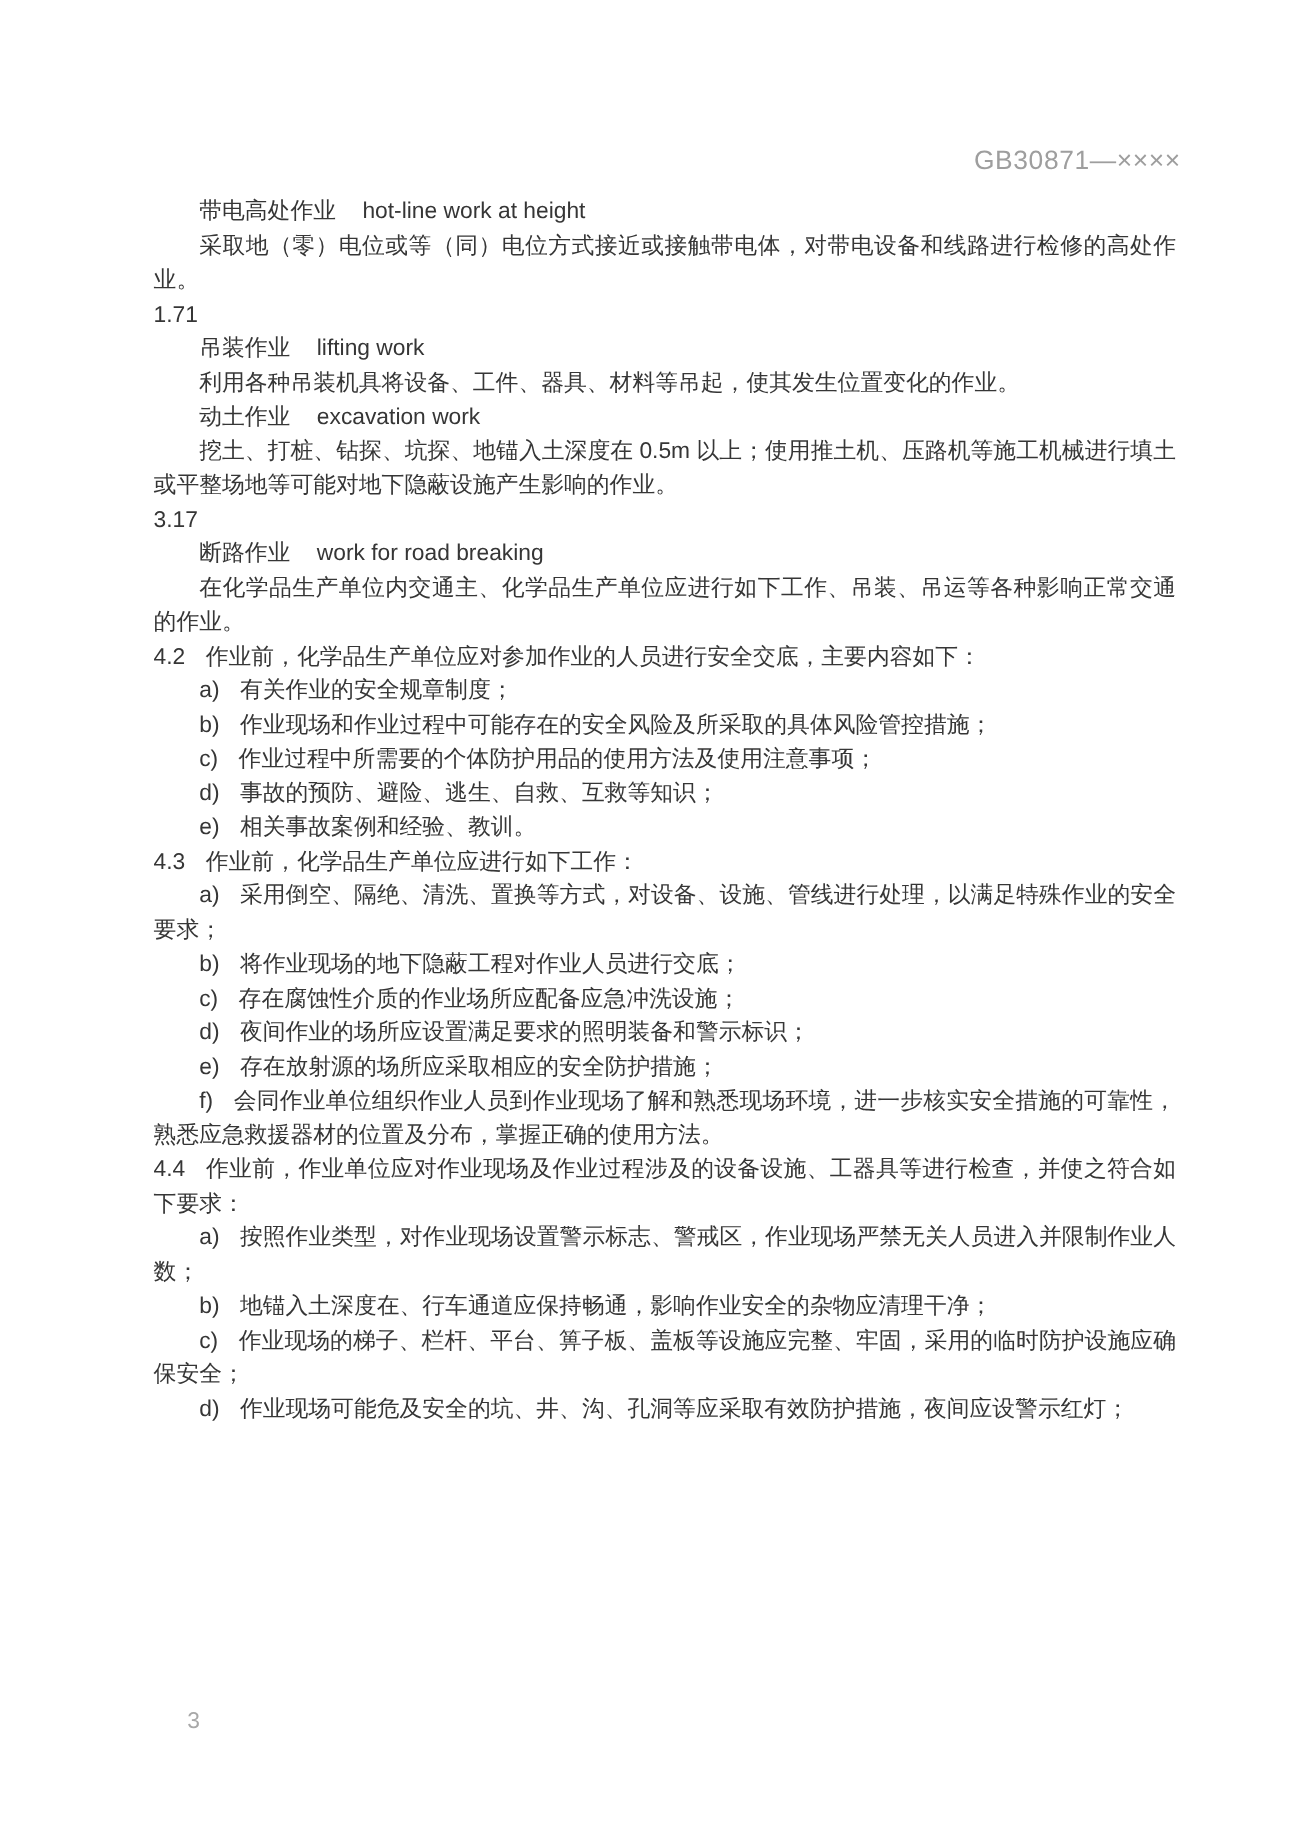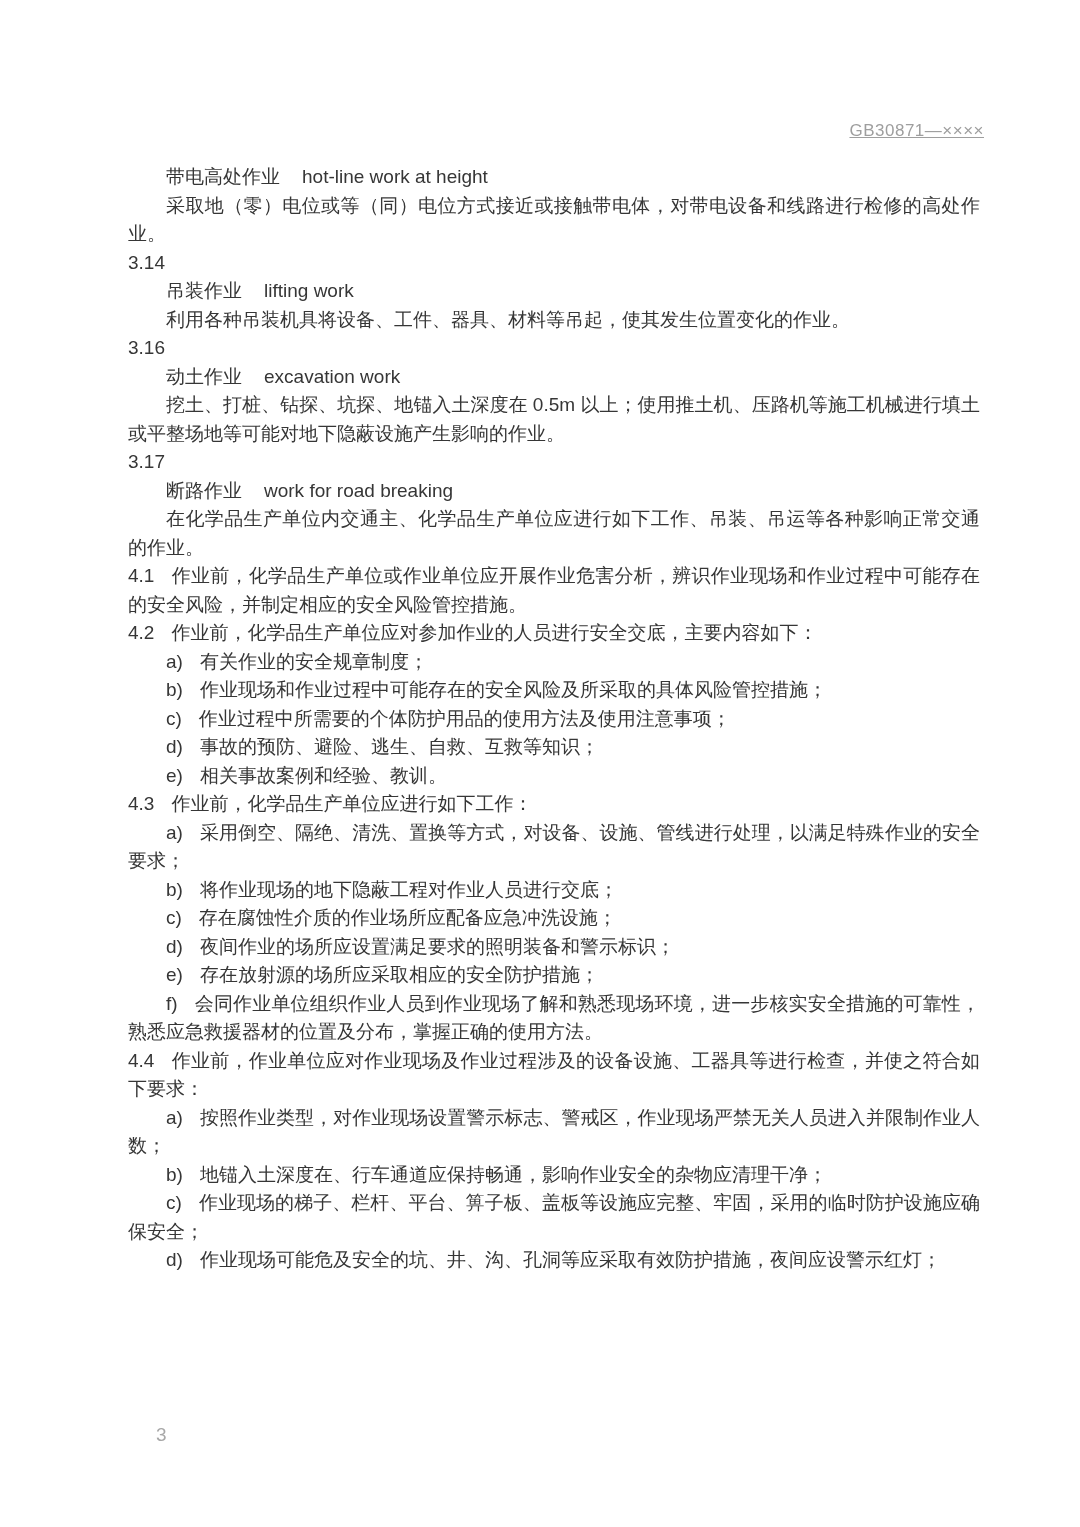--- a/index.html
+++ b/index.html
@@ -10,24 +10,23 @@
     height: 1527px;
     background: #ffffff;
     font-family: "Liberation Sans", "DejaVu Sans", sans-serif;
     color: #363636;
     overflow: hidden;
   }
   .doc-header {
     position: absolute;
     top: 121px;
     right: 96px;
-    font-size: 17px;
+    font-size: 22px;
     letter-spacing: 0.5px;
     color: #9e9e9e;
-    text-decoration: underline;
   }
   .content {
     position: absolute;
     left: 128px;
     top: 163px;
     width: 852px;
   }
   .content p {
     margin: 0;
     font-size: 19px;
@@ -65,42 +64,38 @@
   <div class="doc-header">GB30871—××××</div>
 
   <div class="content">
 
     <div>
       <p class="indent term-line"><span>带电高处作业</span><span class="term-en">hot-line work at height</span></p>
       <p class="indent">采取地（零）电位或等（同）电位方式接近或接触带电体，对带电设备和线路进行检修的高处作业。</p>
     </div>
 
     <div>
-      <p class="clause-number-line">3.14</p>
+      <p class="clause-number-line">1.71</p>
       <p class="indent term-line"><span>吊装作业</span><span class="term-en">lifting work</span></p>
       <p class="indent">利用各种吊装机具将设备、工件、器具、材料等吊起，使其发生位置变化的作业。</p>
     </div>
 
 
     <div>
-      <p class="clause-number-line">3.16</p>
       <p class="indent term-line"><span>动土作业</span><span class="term-en">excavation work</span></p>
       <p class="indent">挖土、打桩、钻探、坑探、地锚入土深度在 0.5m 以上；使用推土机、压路机等施工机械进行填土或平整场地等可能对地下隐蔽设施产生影响的作业。</p>
     </div>
 
     <div>
       <p class="clause-number-line">3.17</p>
       <p class="indent term-line"><span>断路作业</span><span class="term-en">work for road breaking</span></p>
       <p class="indent">在化学品生产单位内交通主、化学品生产单位应进行如下工作、吊装、吊运等各种影响正常交通的作业。</p>
     </div>
 
 
-    <div>
-      <p class="clause"><span class="clause-num">4.1</span><span>作业前，化学品生产单位或作业单位应开展作业危害分析，辨识作业现场和作业过程中可能存在的安全风险，并制定相应的安全风险管控措施。</span></p>
-    </div>
 
     <div>
       <p class="clause"><span class="clause-num">4.2</span><span>作业前，化学品生产单位应对参加作业的人员进行安全交底，主要内容如下：</span></p>
       <p class="list-item"><span class="item-label">a)</span><span>有关作业的安全规章制度；</span></p>
       <p class="list-item"><span class="item-label">b)</span><span>作业现场和作业过程中可能存在的安全风险及所采取的具体风险管控措施；</span></p>
       <p class="list-item"><span class="item-label">c)</span><span>作业过程中所需要的个体防护用品的使用方法及使用注意事项；</span></p>
       <p class="list-item"><span class="item-label">d)</span><span>事故的预防、避险、逃生、自救、互救等知识；</span></p>
       <p class="list-item"><span class="item-label">e)</span><span>相关事故案例和经验、教训。</span></p>
     </div>
 

